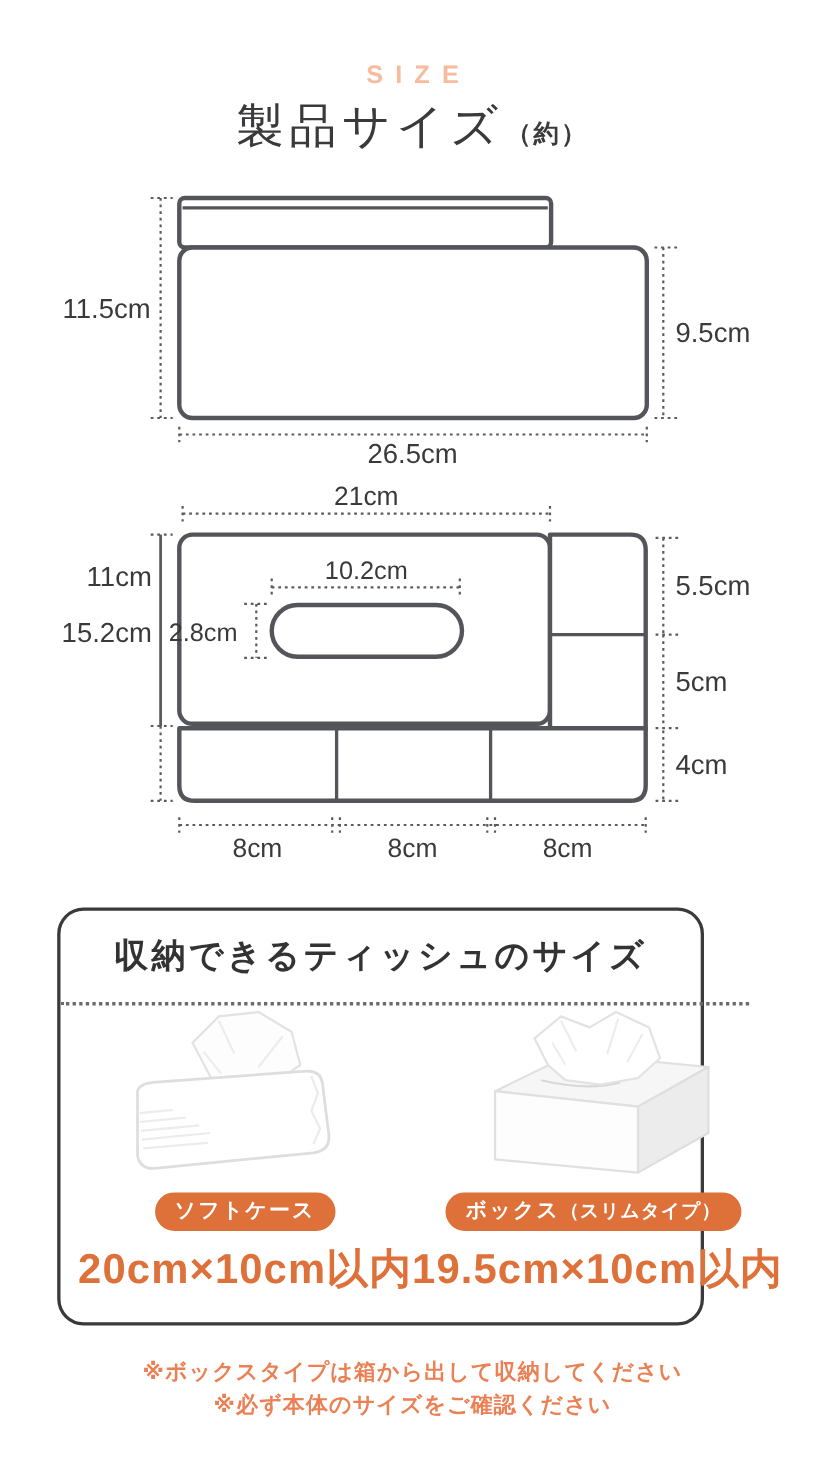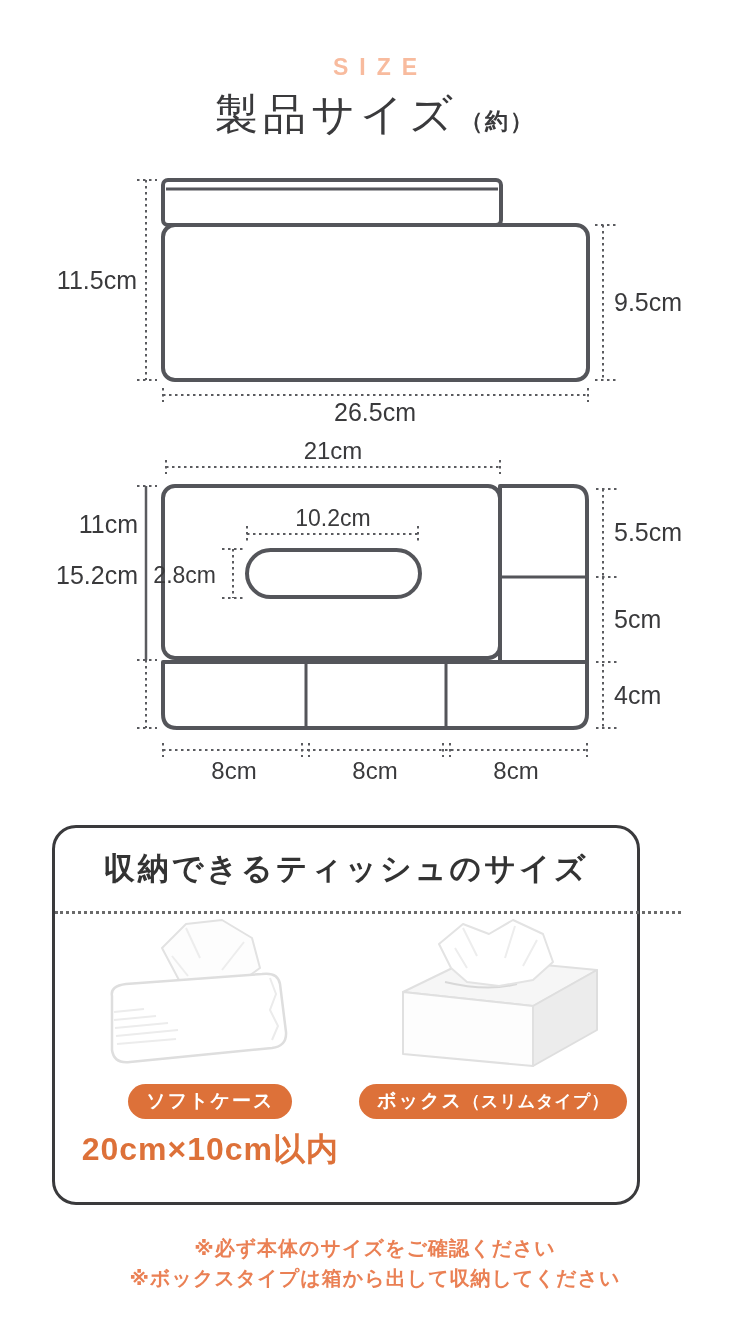--- a/index.html
+++ b/index.html
@@ -45,21 +45,21 @@
   .tissue-item{width:320px;text-align:center;}
   .tissue-item.right{width:330px;}
   .fig{height:156px;display:flex;align-items:flex-end;justify-content:center;margin-top:2px;}
   .pill{
     display:inline-block;margin-top:12px;background:#dd7139;color:#ffffff;
     font-size:19px;font-weight:600;letter-spacing:2px;line-height:1;
     padding:7px 18px 9px;border-radius:18px;white-space:nowrap;
   }
   .pill-note{font-size:17px;font-weight:600;letter-spacing:1px;}
   .size-val{
-    margin-top:9px;font-size:32px;font-weight:700;letter-spacing:1px;
+    margin-top:9px;font-size:38px;font-weight:700;letter-spacing:1px;
     color:#dd7139;white-space:nowrap;
   }
   
   .notes{
     position:absolute;top:1233px;left:0;width:100%;text-align:center;
     color:#ea8054;font-size:20px;font-weight:600;line-height:30px;letter-spacing:1px;
   }
 </style>
 </head>
 <body>
@@ -166,21 +166,22 @@
           <path d="M82 66 Q124 76 154 68" fill="none" stroke="#d8d8d8" stroke-width="2"></path>
           <path d="M88 52 L76 28 L100 8 L126 18 L150 4 L180 18 L190 46 L170 64 L136 70 L104 66 Z" fill="#ffffff" stroke="#e3e3e3" stroke-width="2" stroke-linejoin="round"></path>
           <path d="M100 12 L114 40 M152 10 L142 42 M174 24 L160 50 M92 32 L104 52" fill="none" stroke="#ededed" stroke-width="2"></path>
           <polygon points="170,90 234,54 234,114 170,150" fill="#ececec" stroke="#dedede" stroke-width="2" stroke-linejoin="round"></polygon>
           <polygon points="40,76 170,90 170,150 40,138" fill="#fdfdfd" stroke="#e0e0e0" stroke-width="2" stroke-linejoin="round"></polygon>
         </svg>
       </div>
       <div class="pill">
         <span>ボックス</span><span class="pill-note">（スリムタイプ）</span>
       </div>
+      <div class="size-val">19.5cm×10cm以内</div>
     </div>
 
   </div>
 </div>
 
 <div class="notes">
+  <div>※ボックスタイプは箱から出して収納してください</div>
   <div>※必ず本体のサイズをご確認ください</div>
-  <div>※ボックスタイプは箱から出して収納してください</div>
 </div>
 
 </body></html>

